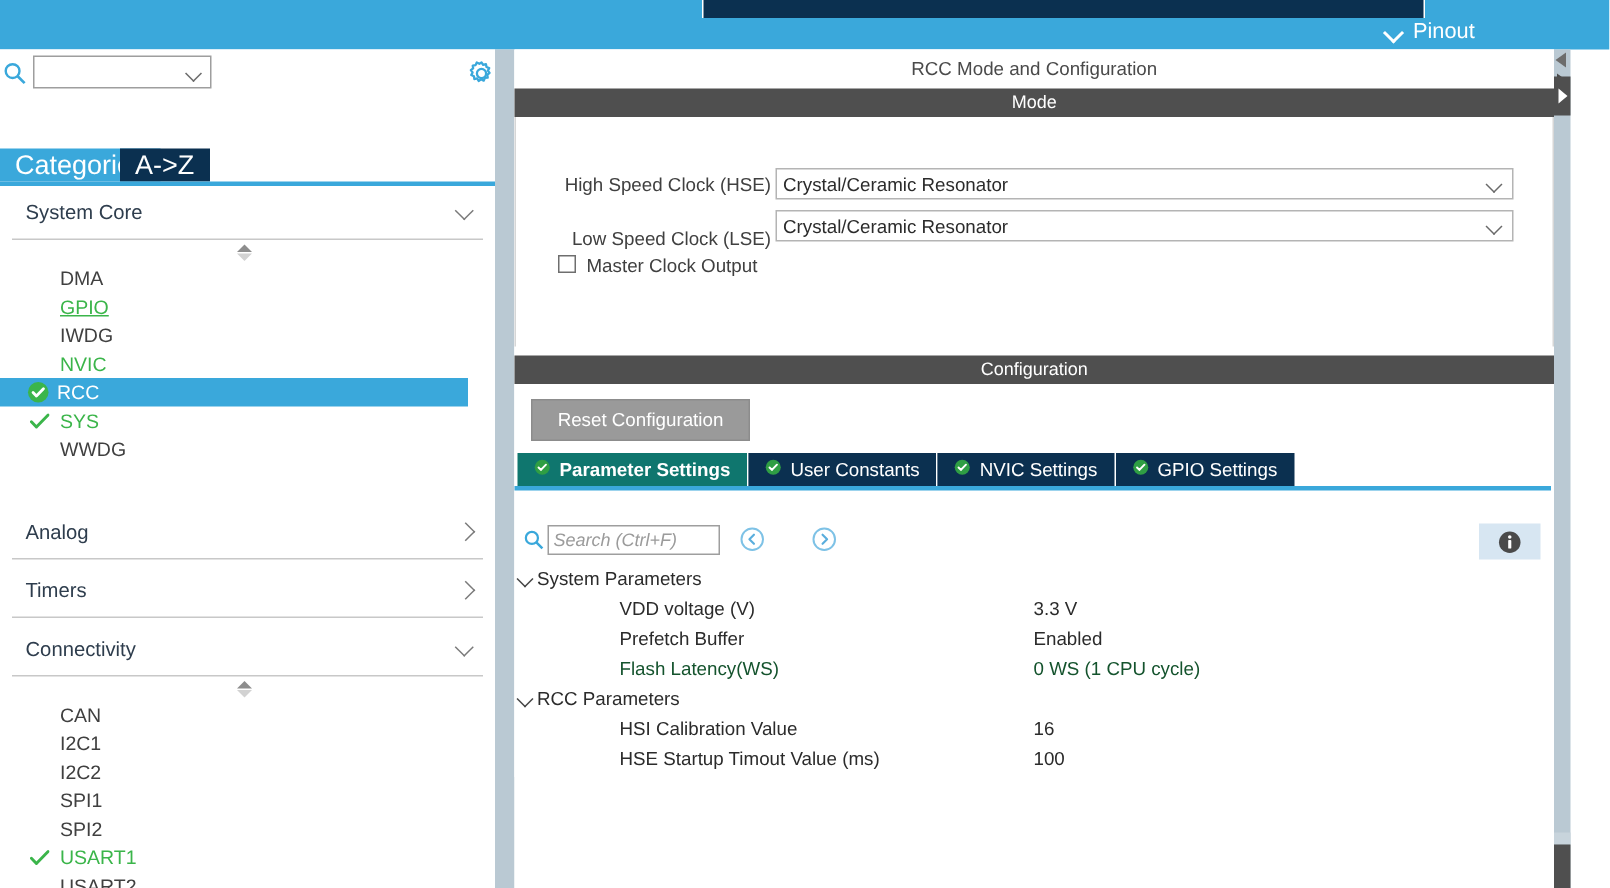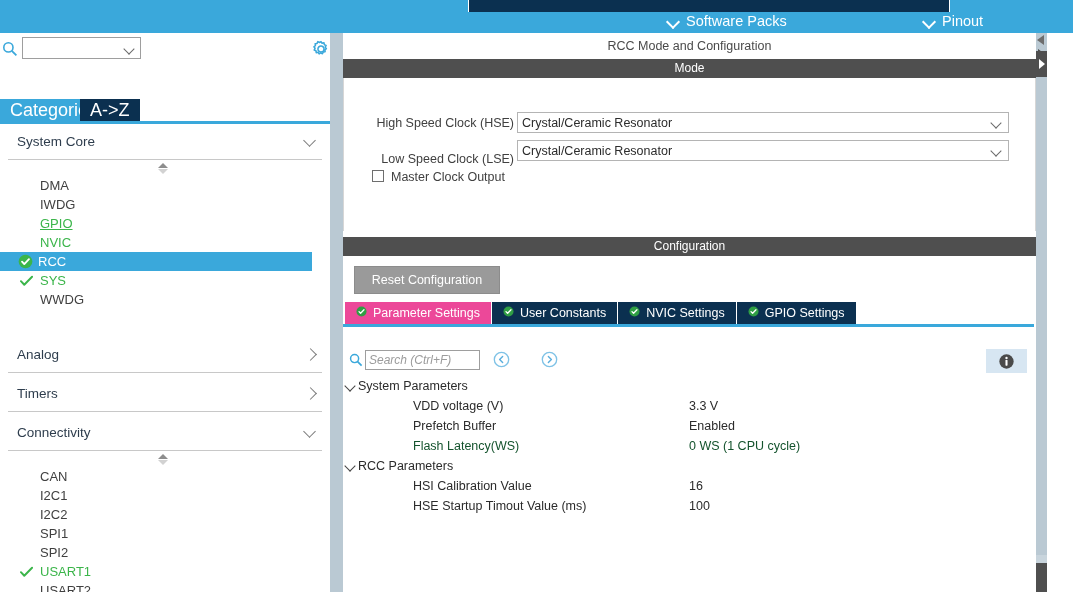--- a/index.html
+++ b/index.html
@@ -249,21 +249,21 @@
   .tabstrip {
     position: absolute; left: 2px; top: 46px; height: 22px;
     display: flex; align-items: flex-end;
   }
   .cfg-tab {
     height: 22px; display: flex; align-items: center; gap: 6px;
     padding: 0 11px; font-size: 12.5px; color: #ffffff;
     background: #0b3050; cursor: pointer; white-space: nowrap;
     border-right: 1px solid #ffffff;
   }
-  .cfg-tab.active { background: #ec4899; }
+  .cfg-tab.active { background: #0f766e; font-weight: bold; }
   .tabstrip-underline {
     position: absolute; left: 0px; top: 68px; width: 691px; height: 3px;
     background: #3aa8db;
   }
   .hint-bar {
     position: absolute; left: 2px; top: 71px; width: 687px; height: 17px;
     border: 1px solid #3aa8db; background: #ffffff;
     font-size: 12px; color: #2b2b2b; line-height: 15px; padding-left: 3px;
   }
   .srch-bar {
@@ -312,24 +312,20 @@
 </head>
 <body>
 
 <div id="app">
 
   <div class="topbar">
     <div class="topbar-dark">
 
       <div class="topbar-sep" style="left:0px;"></div>
       <div class="topbar-sep" style="left:481px;"></div>
-    </div>
-    <div class="menu-item" style="left:668px;">
-      <span class="chev-dn"></span>
-      <span>Software Packs</span>
     </div>
     <div class="menu-item" style="left:924px;">
       <span class="chev-dn"></span>
       <span>Pinout</span>
     </div>
   </div>
 
   <div class="left-panel">
 
     <div class="search-row">
@@ -366,25 +362,25 @@
 
       <div class="cat-hdr">
         <span class="cat-title">System Core</span>
         <span class="cat-arrow dn"></span>
       </div>
       <div class="scroll-nub"></div>
 
       <div class="ip-row">
         <span class="ip-label">DMA</span>
       </div>
-      <div class="ip-row">
-        <span class="ip-label">IWDG</span>
-      </div>
       <div class="ip-row green-ul">
         <span class="ip-label">GPIO</span>
+      </div>
+      <div class="ip-row">
+        <span class="ip-label">IWDG</span>
       </div>
       <div class="ip-row green">
         <span class="ip-label">NVIC</span>
       </div>
       <div class="ip-row selected">
         <span class="mark-circle">
           <svg width="15" height="15" viewBox="0 0 16 16">
             <circle cx="8" cy="8" r="7.3" fill="#3bb54a"></circle>
             <path d="M4.3 8.2l2.4 2.5 5-5.2" fill="none" stroke="#ffffff" stroke-width="2" stroke-linecap="round" stroke-linejoin="round"></path>
           </svg>

